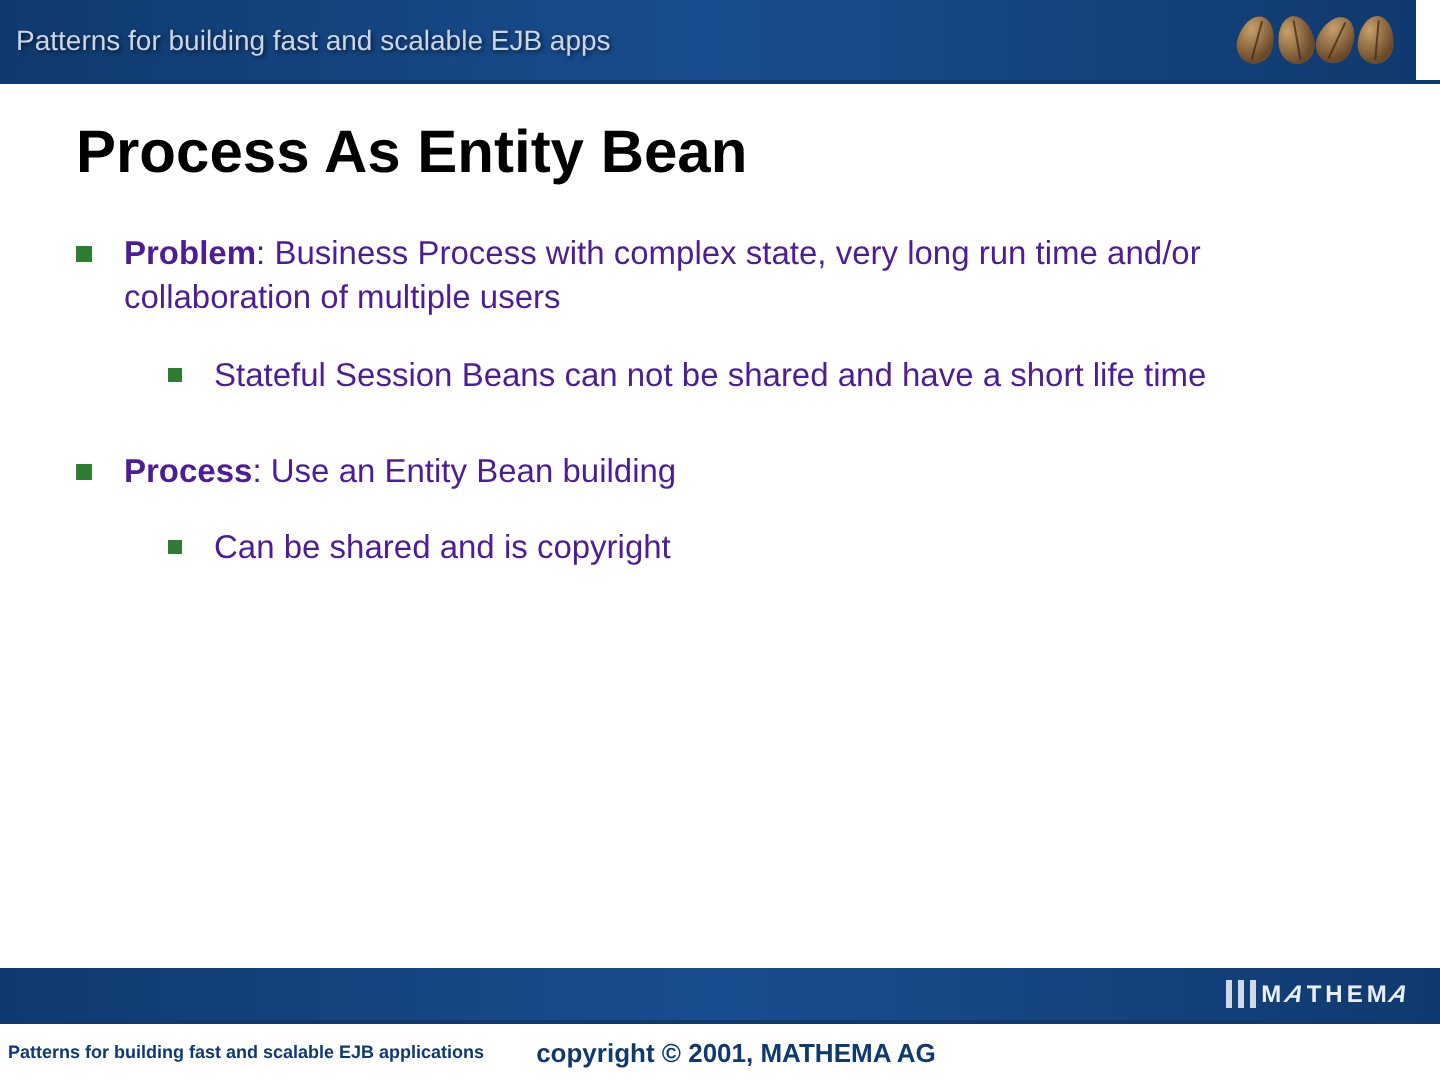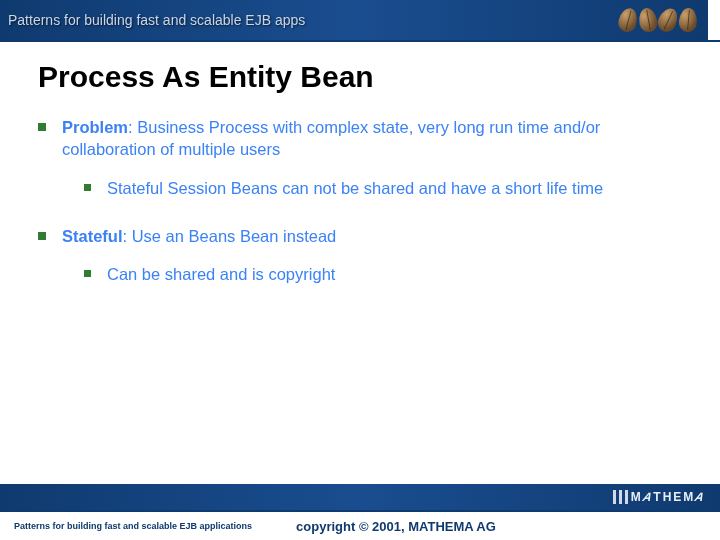--- a/index.html
+++ b/index.html
@@ -10,31 +10,31 @@
   .beans { position: absolute; right: 0; top: 0; width: 100px; height: 40px; display: flex; justify-content: center; align-items: center; gap: 2px; }
   .bean { width: 18px; height: 24px; background: radial-gradient(ellipse at 30% 30%, #c9a06a, #6b4a2a 70%); border-radius: 50% 50% 50% 50% / 60% 60% 40% 40%; transform: rotate(15deg); position: relative; }
   .bean::after { content: ""; position: absolute; left: 48%; top: 8%; width: 1.5px; height: 84%; background: rgba(60,35,15,0.7); border-radius: 2px; }
   .rule { position: absolute; left: 0; right: 0; height: 2px; background: #0f3a6f; }
   .rule.top { top: 40px; }
   .content { position: absolute; top: 42px; left: 0; right: 0; bottom: 56px; padding: 18px 39px 10px 38px; }
   .slidetitle { font-size: 30px; font-weight: 700; color: #000; margin-bottom: 22px; }
   .item { display: flex; margin-bottom: 16px; }
   .sq { width: 8px; height: 8px; background: #2e7d32; margin-top: 7px; margin-right: 16px; flex-shrink: 0; }
   .sq.sm { width: 7px; height: 7px; margin-top: 7px; }
-  .txt { font-size: 16.5px; line-height: 1.35; color: #3b82f6; }
+  .txt { font-size: 16.5px; line-height: 1.35; color: #4c1d95; }
   .txt b { font-weight: 700; }
   .sub { margin-left: 46px; margin-top: 5px; margin-bottom: 4px; }
   .block { margin-bottom: 26px; }
   .footbar { position: absolute; left: 0; right: 0; bottom: 30px; height: 26px; background: linear-gradient(to right, #0f3a6f 0%, #1a4d8f 50%, #0f3a6f 100%); display: flex; align-items: center; justify-content: flex-end; padding-right: 14px; }
   .logo { display: flex; align-items: center; gap: 2px; }
   .logo-bar { width: 3px; height: 14px; background: #cfd9e8; margin-right: 1px; }
   .logo-text { color: #e8eef7; font-size: 12px; font-weight: 700; letter-spacing: 2px; font-family: Arial, sans-serif; }
   .logo-accent { display: inline-block; transform: skewX(-15deg); color: #e8eef7; font-style: italic; }
   .bottomline { position: absolute; left: 0; right: 0; bottom: 28px; height: 2px; background: #0f3a6f; }
-  .footer { position: absolute; left: 0; right: 0; bottom: 0; height: 28px; display: flex; align-items: center; padding: 0 14px; gap: 44px; }
+  .footer { position: absolute; left: 0; right: 0; bottom: 0; height: 28px; display: flex; align-items: center; padding: 0 4px; gap: 26px; }
   .foot-left { font-size: 9px; font-weight: 700; color: #0f3a6f; }
   .foot-right { font-size: 13px; font-weight: 700; color: #0f3a6f; }
 </style>
 </head>
 <body>
 
 <div class="slide">
 
   <div class="topbar">
     <div class="toptitle">Patterns for building fast and scalable EJB apps</div>
@@ -57,21 +57,21 @@
       </div>
       <div class="item sub">
         <div class="sq sm"></div>
         <div class="txt">Stateful Session Beans can not be shared and have a short life time</div>
       </div>
     </div>
 
     <div class="block">
       <div class="item">
         <div class="sq"></div>
-        <div class="txt"><b>Stateful</b><span>: Use an Beans Bean instead</span></div>
+        <div class="txt"><b>Process</b><span>: Use an Entity Bean building</span></div>
       </div>
       <div class="item sub">
         <div class="sq sm"></div>
         <div class="txt">Can be shared and is copyright</div>
       </div>
     </div>
   </div>
 
   <div class="footbar">
     <div class="logo">

